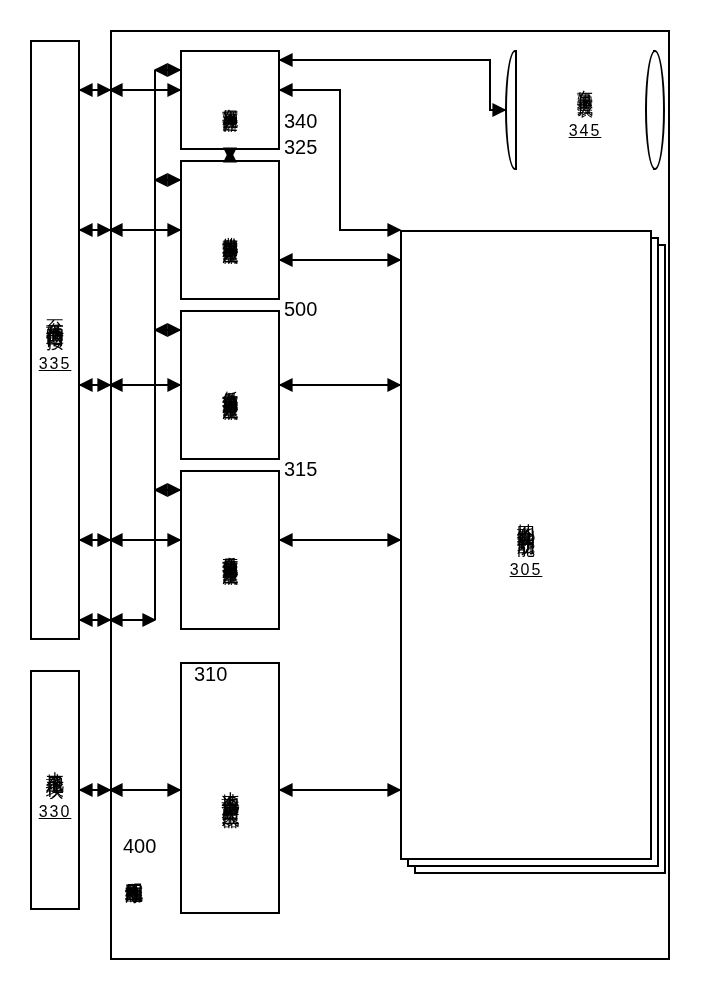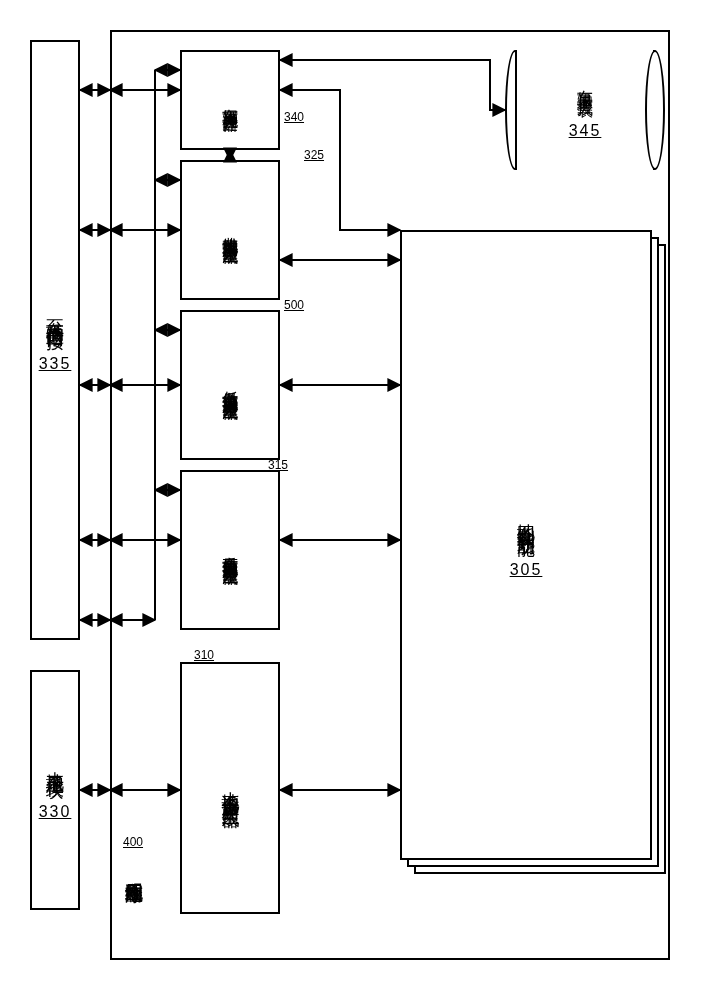--- a/index.html
+++ b/index.html
@@ -33,22 +33,21 @@
   }
   .vlabel .num-inside {
     writing-mode: horizontal-tb;
     text-orientation: mixed;
     text-decoration: underline;
     font-size: 16px;
     margin-top: 10px;
   }
   .num-standalone {
     position: absolute;
-    font-size: 12px;
-    text-decoration: underline;
+    font-size: 20px;
   }
   .free-label {
     position: absolute;
     font-size: 18px;
   }
   .cylinder {
     position: absolute;
   }
   .cyl-body {
     position: absolute;
@@ -111,42 +110,42 @@
       <span>地图绘制和导航功能</span>
       <span class="num-inside">305</span>
     </div>
   </div>
 
   <div class="box" style="left:180px; top:662px; width:100px; height:252px;">
     <div class="vlabel">
       <span>本地设备用户界面生成器</span>
     </div>
   </div>
-  <div class="num-standalone" style="left:194px; top:648px;">310</div>
+  <div class="num-standalone" style="left:194px; top:663px;">310</div>
 
   <div class="box" style="left:180px; top:470px; width:100px; height:160px;">
     <div class="vlabel" style="font-size:16px; letter-spacing:1px;">
       <span>高质量车辆触摸屏用户界面生成器</span>
     </div>
   </div>
-  <div class="num-standalone" style="left:268px; top:458px;text-align:right;">315</div>
+  <div class="num-standalone" style="left:284px; top:458px;text-align:right;">315</div>
 
   <div class="box" style="left:180px; top:310px; width:100px; height:150px;">
     <div class="vlabel" style="font-size:16px; letter-spacing:1px;">
       <span>低质量车辆触摸屏用户界面生成器</span>
     </div>
   </div>
   <div class="num-standalone" style="left:284px; top:298px;">500</div>
 
   <div class="box" style="left:180px; top:160px; width:100px; height:140px;">
     <div class="vlabel" style="font-size:16px; letter-spacing:1px;">
       <span>非触摸屏车辆用户界面生成器</span>
     </div>
   </div>
-  <div class="num-standalone" style="left:284px; top:148px;margin-left:20px;">325</div>
+  <div class="num-standalone" style="left:284px; top:136px;">325</div>
 
   <div class="box" style="left:180px; top:50px; width:100px; height:100px;">
     <div class="vlabel" style="font-size:16px; letter-spacing:1px;">
       <span>车辆用户界面选择器</span>
     </div>
   </div>
   <div class="num-standalone" style="left:284px; top:110px;">340</div>
 
   <div class="cylinder" style="left:515px; top:50px; width:140px; height:120px;">
     <div class="cyl-top" style="left:-10px; top:0; width:20px; height:120px;"></div>

